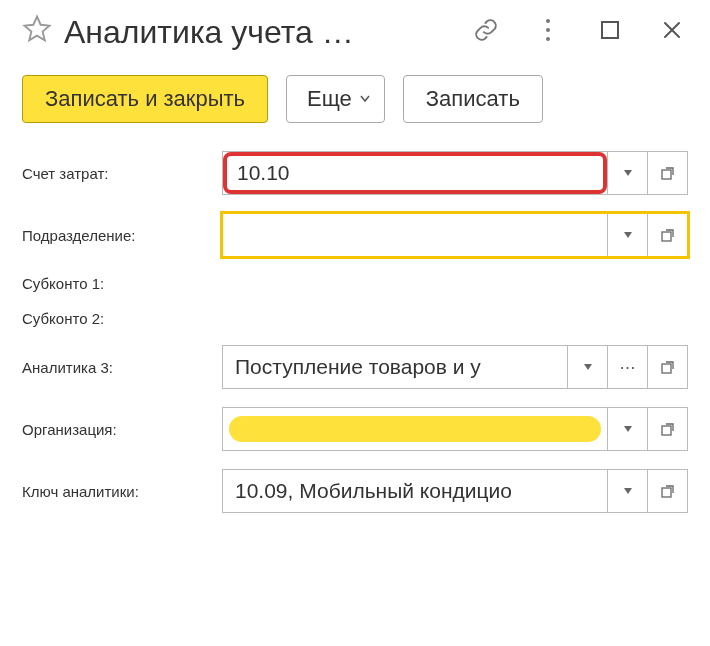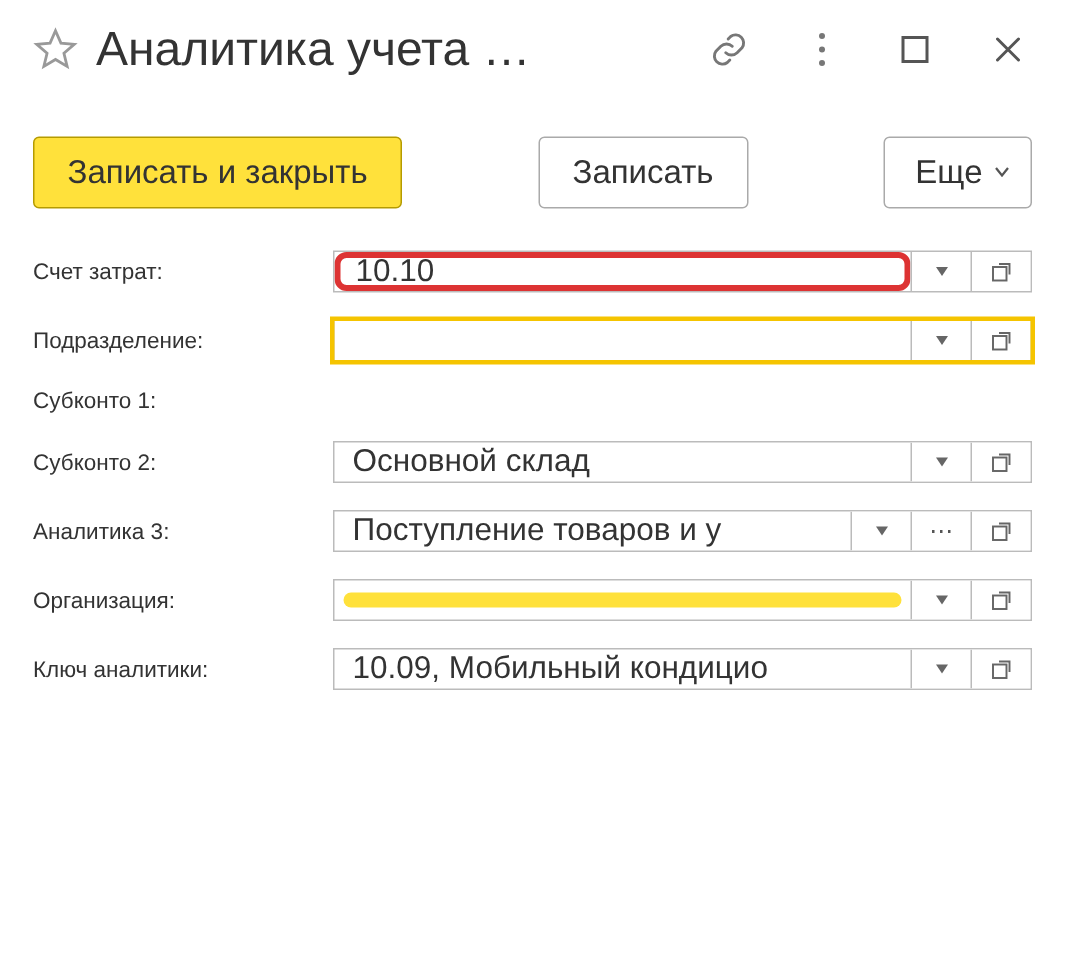--- a/index.html
+++ b/index.html
@@ -11,23 +11,23 @@
     background: #fff;
     width: 710px;
     height: 646px;
     padding: 14px 22px;
     overflow: hidden;
   }
 
   
   .titlebar {
     display: flex;
-    align-items: center;
+    align-items: flex-start;
     gap: 12px;
-    margin-bottom: 40px;
+    margin-bottom: 24px;
   }
   .star-icon svg { display: block; }
   .title {
     font-size: 32px;
     color: #333;
     white-space: nowrap;
     overflow: hidden;
     text-overflow: ellipsis;
     flex: 1 1 auto;
   }
@@ -43,21 +43,21 @@
     width: 32px;
     height: 32px;
     cursor: pointer;
   }
 
   
   .toolbar {
     display: flex;
     gap: 18px;
     margin-bottom: 28px;
-    justify-content: space-between;
+    justify-content: flex-start;
   }
   .btn {
     border: 1px solid #aaa;
     background: #fff;
     font-size: 22px;
     padding: 10px 22px;
     cursor: pointer;
     border-radius: 4px;
     color: #333;
     white-space: nowrap;
@@ -84,21 +84,21 @@
   .label {
     width: 190px;
     font-size: 15px;
     color: #333;
   }
   .field-wrap {
     flex: 1;
     display: flex;
     align-items: stretch;
     border: 1px solid #bbb;
-    height: 28px;
+    height: 44px;
     background: #fff;
     overflow: hidden;
   }
   .field-input {
     flex: 1;
     border: none;
     outline: none;
     padding: 0 12px;
     font-size: 21px;
     background: transparent;
@@ -177,27 +177,27 @@
       <svg width="24" height="24" viewBox="0 0 24 24" stroke="#555" stroke-width="2" stroke-linecap="round">
         <line x1="5" y1="5" x2="19" y2="19"></line>
           <line x1="19" y1="5" x2="5" y2="19"></line>
       </svg>
     </span>
   </div>
 </div>
 
 <div class="toolbar">
   <button class="btn btn-primary">Записать и закрыть</button>
-  <button class="btn">Записать</button>
   <button class="btn btn-more">
     <span>Еще</span>
     <svg width="10" height="14" viewBox="0 0 10 14">
       <polyline points="1,4 5,9 9,4" fill="none" stroke="#555" stroke-width="1.5"></polyline>
     </svg>
   </button>
+  <button class="btn">Записать</button>
 </div>
 
 <div class="form">
 
   <div class="row hl-red">
     <span class="label">Счет затрат:</span>
     <div class="field-wrap">
       <input class="field-input" value="10.10" style="">
       <span class="field-btn">
         <svg width="10" height="10" viewBox="0 0 10 10">
@@ -230,34 +230,20 @@
       </span>
     </div>
   </div>
 
   <div class="row">
     <span class="label">Субконто 1:</span>
   </div>
 
   <div class="row">
     <span class="label">Субконто 2:</span>
-    <div class="field-wrap">
-      <input class="field-input" value="Основной склад" style="">
-      <span class="field-btn">
-        <svg width="10" height="10" viewBox="0 0 10 10">
-            <polygon points="1,2 9,2 5,8" fill="#666"></polygon>
-          </svg>
-      </span>
-      <span class="field-btn">
-        <svg width="16" height="16" viewBox="0 0 16 16" fill="none" stroke="#666" stroke-width="1.3">
-            <rect x="2" y="5" width="9" height="9"></rect>
-            <polyline points="6,3 13,3 13,10"></polyline>
-          </svg>
-      </span>
-    </div>
   </div>
 
   <div class="row">
     <span class="label">Аналитика 3:</span>
     <div class="field-wrap">
       <input class="field-input" value="Поступление товаров и у" style="">
       <span class="field-btn">
         <svg width="10" height="10" viewBox="0 0 10 10">
             <polygon points="1,2 9,2 5,8" fill="#666"></polygon>
           </svg>

